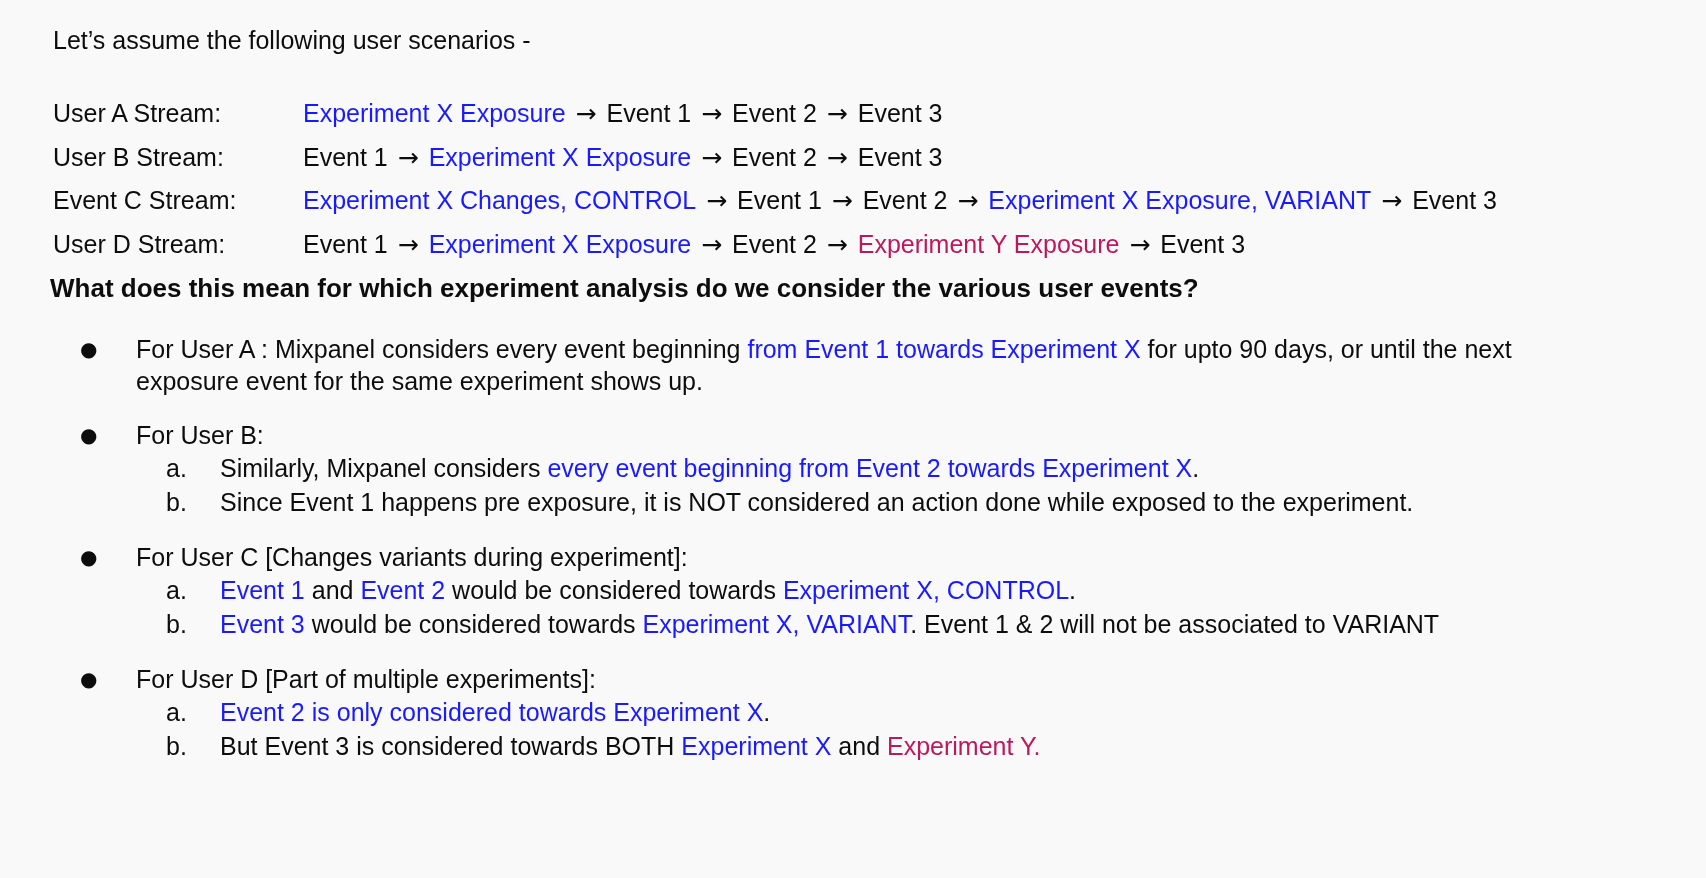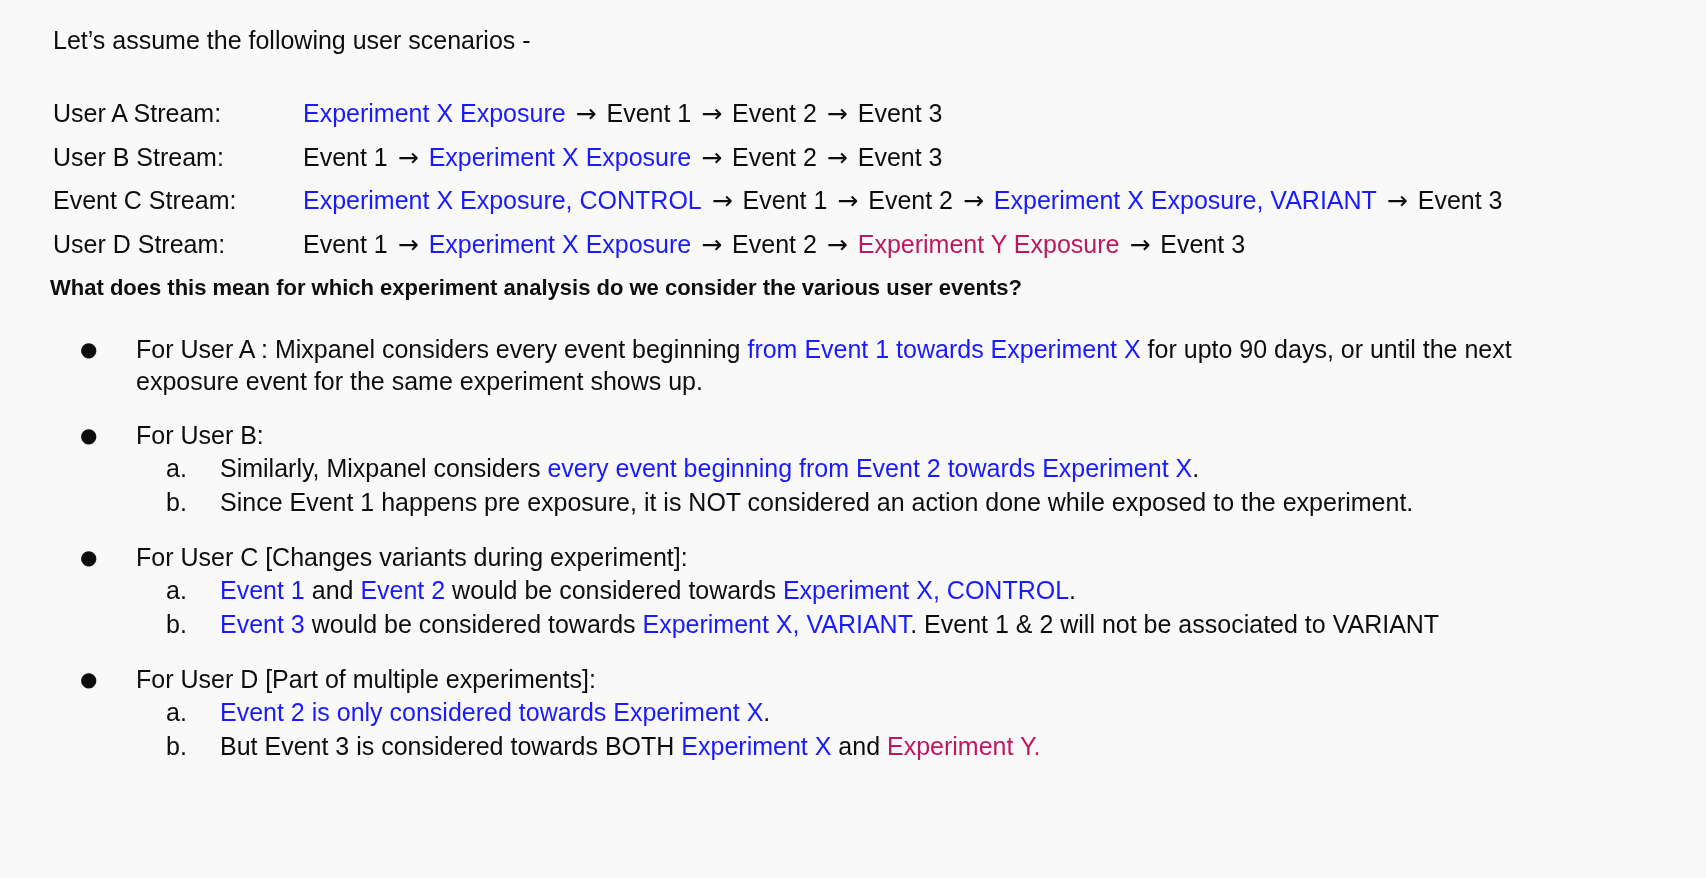--- a/index.html
+++ b/index.html
@@ -57,21 +57,21 @@
     font-family: "DejaVu Sans", sans-serif;
     color: #0d0d0d;
     padding: 0 2px;
   }
 
   
   .question {
     position: absolute;
     left: 50px;
     top: 272px;
-    font-size: 22px;
+    font-size: 26px;
     line-height: 32px;
     font-weight: bold;
     white-space: nowrap;
   }
 
   
   .blocks {
     position: absolute;
     left: 0;
     top: 333px;
@@ -120,21 +120,21 @@
       <div class="stream-row">
         <span class="stream-label">User A Stream:</span>
         <span class="stream-flow"><span class="blue">Experiment X Exposure</span><span class="arrow"> → </span><span class="">Event 1</span><span class="arrow"> → </span><span class="">Event 2</span><span class="arrow"> → </span><span class="">Event 3</span></span>
       </div>
       <div class="stream-row">
         <span class="stream-label">User B Stream:</span>
         <span class="stream-flow"><span class="">Event 1</span><span class="arrow"> → </span><span class="blue">Experiment X Exposure</span><span class="arrow"> → </span><span class="">Event 2</span><span class="arrow"> → </span><span class="">Event 3</span></span>
       </div>
       <div class="stream-row">
         <span class="stream-label">Event C Stream:</span>
-        <span class="stream-flow"><span class="blue">Experiment X Exposure, CONTROL</span><span class="arrow"> → </span><span class="">Event 1</span><span class="arrow"> → </span><span class="">Event 2</span><span class="arrow"> → </span><span class="blue">Experiment X Exposure, VARIANT</span><span class="arrow"> → </span><span class="">Event 3</span></span>
+        <span class="stream-flow"><span class="blue">Experiment X Changes, CONTROL</span><span class="arrow"> → </span><span class="">Event 1</span><span class="arrow"> → </span><span class="">Event 2</span><span class="arrow"> → </span><span class="blue">Experiment X Exposure, VARIANT</span><span class="arrow"> → </span><span class="">Event 3</span></span>
       </div>
       <div class="stream-row">
         <span class="stream-label">User D Stream:</span>
         <span class="stream-flow"><span class="">Event 1</span><span class="arrow"> → </span><span class="blue">Experiment X Exposure</span><span class="arrow"> → </span><span class="">Event 2</span><span class="arrow"> → </span><span class="magenta">Experiment Y Exposure</span><span class="arrow"> → </span><span class="">Event 3</span></span>
       </div>
     </div>
 
   <div class="question">What does this mean for which experiment analysis do we consider the various user events?</div>
 
   <div class="blocks">

